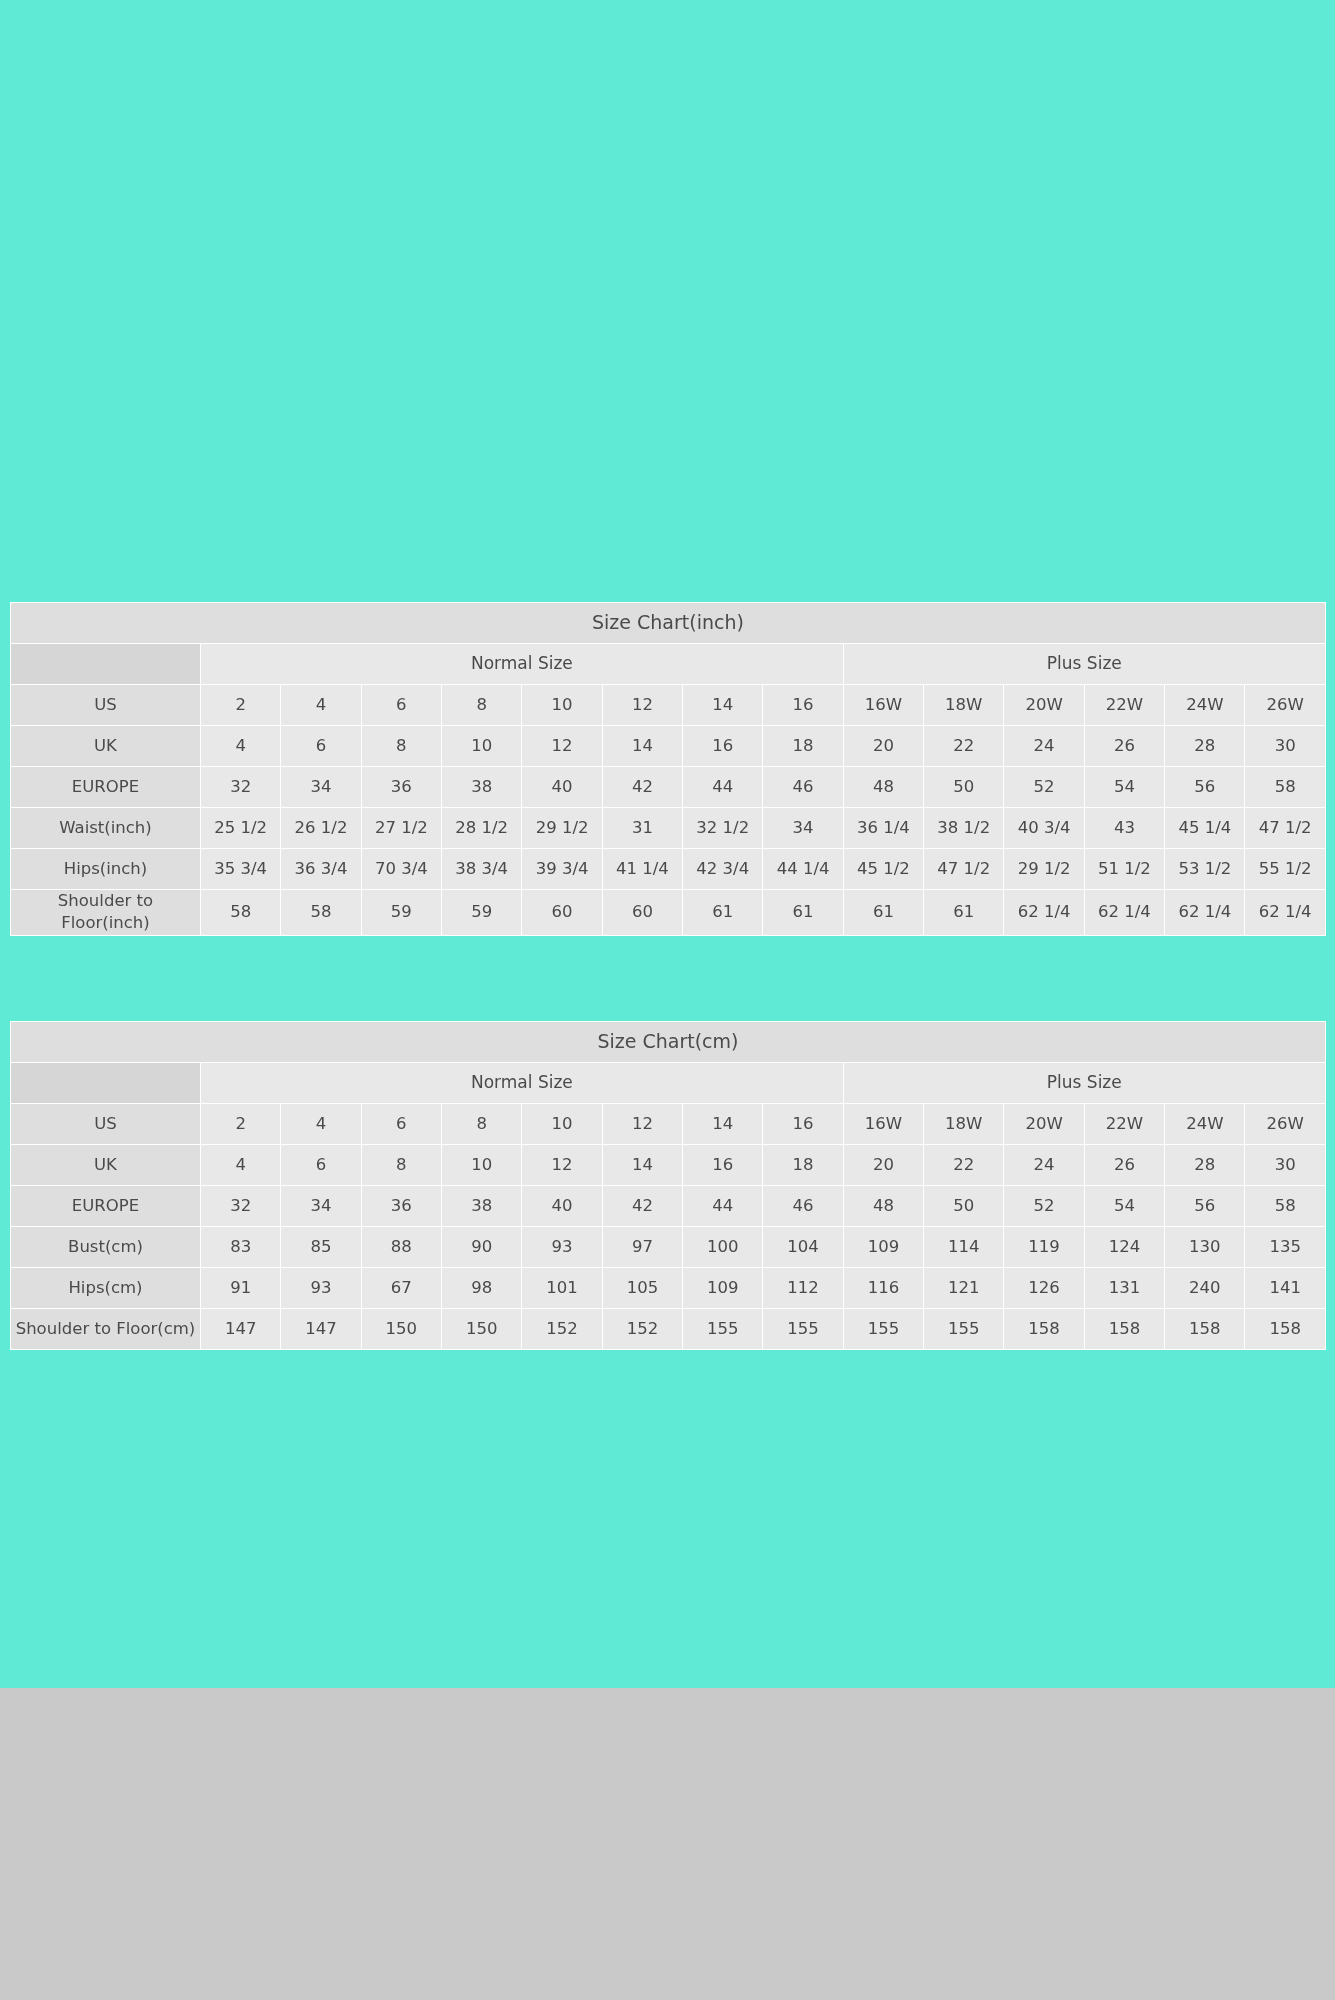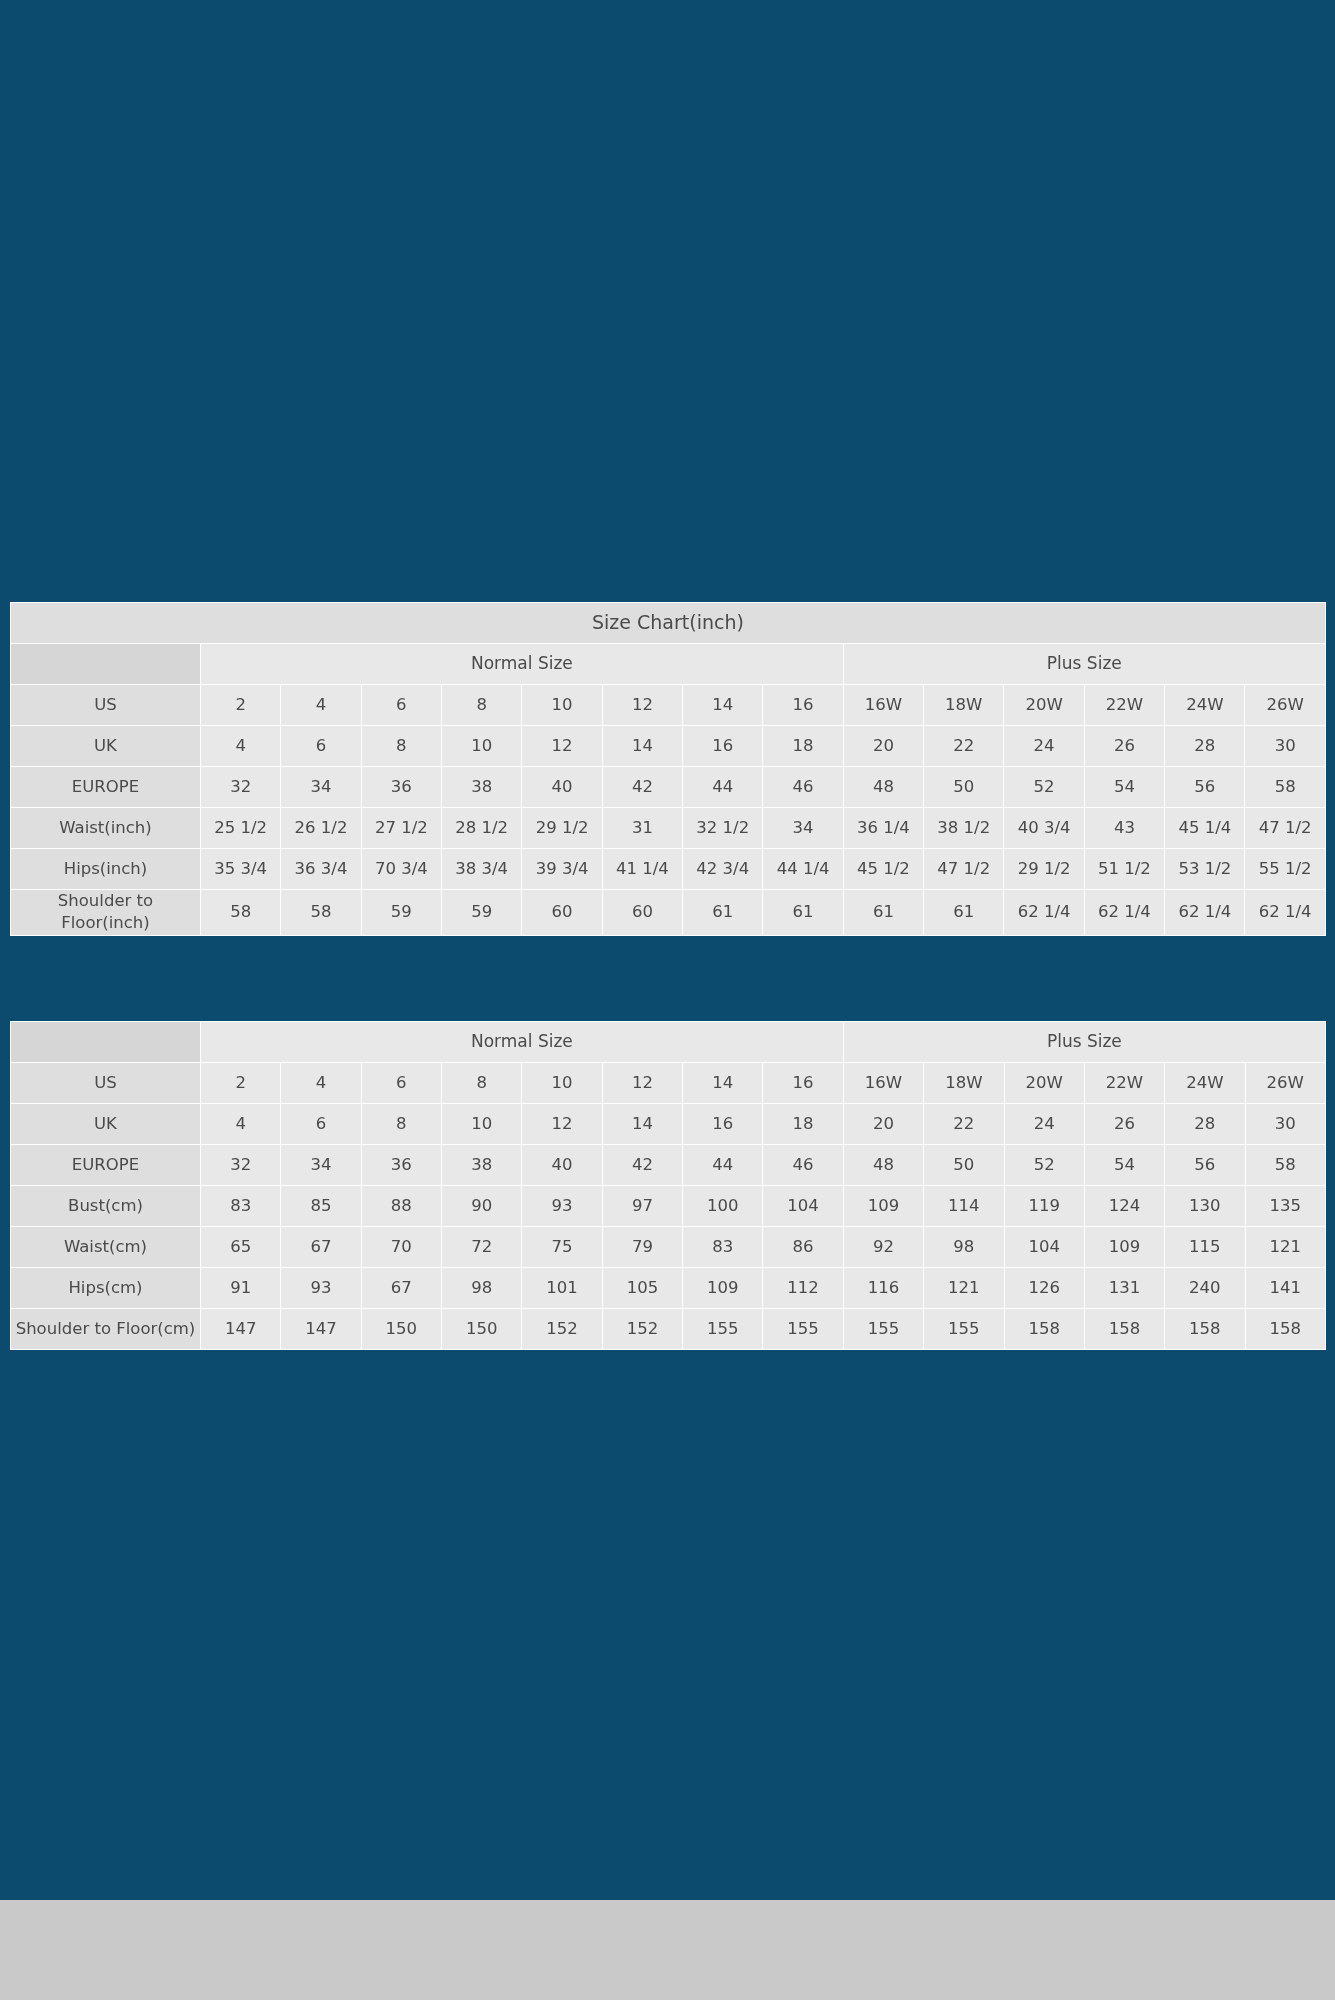--- a/index.html
+++ b/index.html
@@ -6,22 +6,22 @@
     margin: 0;
     padding: 0;
     background: #c9c9c9;
     width: 1335px;
     height: 2000px;
     font-family: "DejaVu Sans", "Liberation Sans", sans-serif;
   }
   .page {
     position: relative;
     width: 1335px;
-    height: 1900px;
-    background: #0c4a6e;
+    height: 1688px;
+    background: #5eead4;
     overflow: hidden;
   }
   .chart-block {
     position: absolute;
     left: 10px;
     width: 1315px;
     background: #ffffff;
     box-sizing: border-box;
   }
   #chart-inch { top: 602px; }
@@ -229,20 +229,23 @@
           <col class="c-data">
         <col class="c-data">
           <col class="c-data">
           <col class="c-data">
           <col class="c-data">
         <col class="c-data">
           <col class="c-data">
       </colgroup>
       <tbody>
         <tr>
+          <td class="title-cell" colspan="15">Size Chart(cm)</td>
+        </tr>
+        <tr>
           <td class="corner-cell"></td>
           <td class="group-cell" colspan="8">Normal Size</td>
           <td class="group-cell" colspan="6">Plus Size</td>
         </tr>
 
         <tr>
           <td class="rowhead">US</td>
           <td class="val">2</td>
           <td class="val">4</td>
           <td class="val">6</td>
@@ -306,37 +309,20 @@
           <td class="val">100</td>
           <td class="val">104</td>
           <td class="val">109</td>
           <td class="val">114</td>
           <td class="val">119</td>
           <td class="val">124</td>
           <td class="val">130</td>
           <td class="val">135</td>
         </tr>
 
-        <tr>
-          <td class="rowhead">Waist(cm)</td>
-          <td class="val">65</td>
-          <td class="val">67</td>
-          <td class="val">70</td>
-          <td class="val">72</td>
-          <td class="val">75</td>
-          <td class="val">79</td>
-          <td class="val">83</td>
-          <td class="val">86</td>
-          <td class="val">92</td>
-          <td class="val">98</td>
-          <td class="val">104</td>
-          <td class="val">109</td>
-          <td class="val">115</td>
-          <td class="val">121</td>
-        </tr>
 
         <tr>
           <td class="rowhead">Hips(cm)</td>
           <td class="val">91</td>
           <td class="val">93</td>
           <td class="val">67</td>
           <td class="val">98</td>
           <td class="val">101</td>
           <td class="val">105</td>
           <td class="val">109</td>

